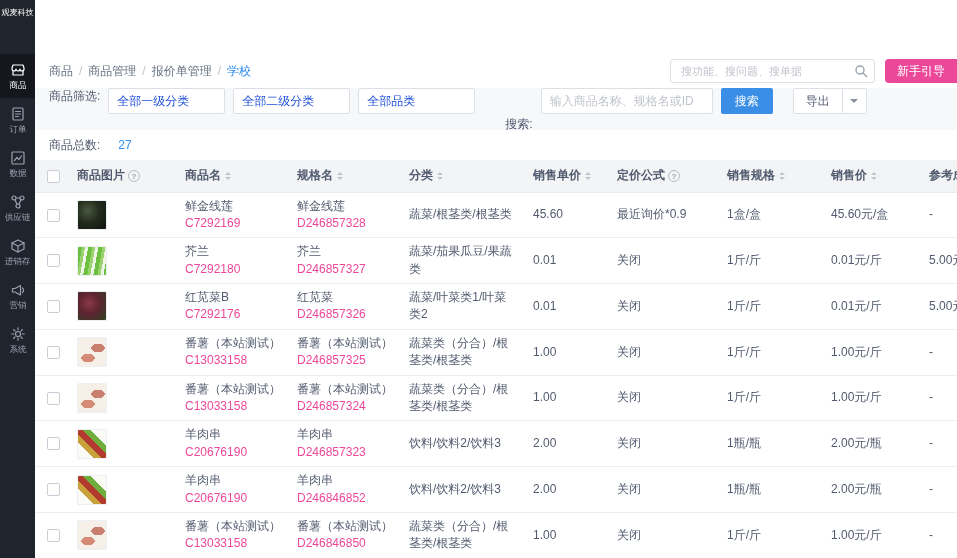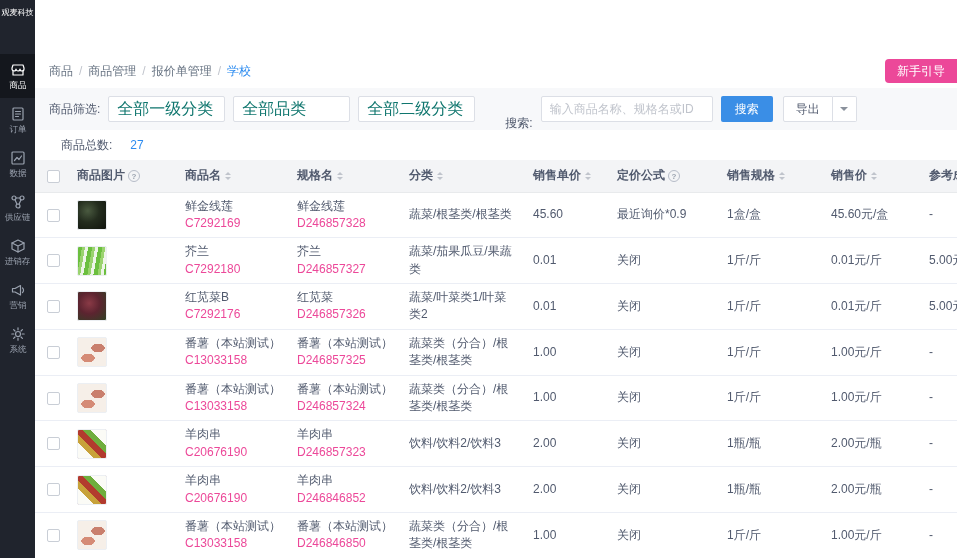--- a/index.html
+++ b/index.html
@@ -26,33 +26,33 @@
   .crumb + .crumb::before { content:"/"; margin:0 6px; color:#c0c4cc; }
   .crumb.current { color:#2d8cf0; }
   .topbar-right { display:flex; align-items:center; gap:10px; }
   .topsearch { position:relative; width:205px; height:24px; }
   .topsearch input { width:100%; height:24px; border:1px solid #dcdfe6; border-radius:3px; padding:0 26px 0 10px; font-size:11px; color:#515a6e; outline:none; font-family:inherit; }
   .topsearch input::placeholder { color:#c0c4cc; }
   .topsearch .mag { position:absolute; right:7px; top:5px; width:14px; height:14px; cursor:pointer; }
   .topsearch .mag svg { width:14px; height:14px; stroke:#9aa2af; fill:none; stroke-width:1.4; stroke-linecap:round; }
   .guide-btn { height:24px; background:#ec4899; color:#fff; font-size:12px; border:none; border-radius:4px 0 0 4px; padding:0 12px; cursor:pointer; font-family:inherit; }
 
-  .filter-panel { height:42px; background:#f7f8fa; display:flex; align-items:center; padding:0 14px; gap:8px; font-size:12px; color:#515a6e; }
+  .filter-panel { height:42px; background:#f7f8fa; display:flex; padding:0 14px; gap:8px; font-size:12px; color:#515a6e; }
   .f-label { white-space:nowrap; }
-  .select { width:117px; height:26px; background:#fff; border:1px solid #dcdfe6; border-radius:2px; line-height:24px; padding:0 8px; color:#0f766e; font-size:16px; cursor:pointer; white-space:nowrap; overflow:hidden; }
+  .select { width:117px; height:26px; background:#fff; border:1px solid #dcdfe6; border-radius:2px; line-height:24px; padding:0 8px; color:#1d4ed8; font-size:12px; cursor:pointer; white-space:nowrap; overflow:hidden; }
   .f-search-label { margin-left:22px; white-space:nowrap;margin-top:28px; }
   .f-search-input { width:172px; height:26px; border:1px solid #dcdfe6; border-radius:2px; padding:0 8px; font-size:12px; color:#515a6e; outline:none; font-family:inherit; }
   .f-search-input::placeholder { color:#c0c4cc; }
   .search-btn { height:26px; padding:0 14px; background:#3a8ee6; color:#fff; border:none; border-radius:2px; font-size:12px; cursor:pointer; font-family:Liberation Mono, monospace; }
-  .export-group { display:flex; margin-left:2px; }
+  .export-group { display:flex; margin-left:12px; }
   .export-btn { height:26px; padding:0 12px; background:#fff; border:1px solid #dcdfe6; border-radius:2px 0 0 2px; font-size:12px; color:#515a6e; cursor:pointer; font-family:inherit; }
   .export-caret { width:24px; height:26px; background:#fff; border:1px solid #dcdfe6; border-left:none; border-radius:0 2px 2px 0; display:flex; align-items:center; justify-content:center; cursor:pointer; }
   .caret-down { width:0; height:0; border:4px solid transparent; border-top-color:#8a919c; margin-top:4px; }
 
-  .summary-row { height:30px; display:flex; align-items:center; padding:0 26px; font-size:12px; color:#515a6e; background:#fff; }
+  .summary-row { height:30px; display:flex; align-items:center; padding:0 14px; font-size:12px; color:#515a6e; background:#fff; }
   .summary-count { color:#2d8cf0; margin-left:18px; }
 
   
   table { border-collapse:collapse; table-layout:fixed; width:990px; }
   thead th { background:#f3f4f6; height:32px; font-size:12px; color:#515a6e; font-weight:700; text-align:left; padding:0 8px; white-space:nowrap; border-bottom:1px solid #e8eaec; }
   tbody td { border-bottom:1px solid #ebeef5; font-size:12px; color:#515a6e; padding:5px 8px; vertical-align:middle; height:40px; line-height:1.45; }
   .c-check { padding:0 0 0 12px !important; }
   .checkbox { display:inline-block; width:13px; height:13px; border:1px solid #c9ced6; border-radius:2px; background:#fff; vertical-align:middle; cursor:pointer; }
   .sort { display:inline-flex; flex-direction:column; margin-left:4px; vertical-align:middle; cursor:pointer; }
   .sort i { display:block; width:0; height:0; border:3.5px solid transparent; }
@@ -146,29 +146,36 @@
   <div class="main">
 
     <div class="topbar">
       <div class="breadcrumb">
         <span class="crumb">商品</span>
         <span class="crumb">商品管理</span>
         <span class="crumb">报价单管理</span>
         <span class="crumb current">学校</span>
       </div>
       <div class="topbar-right">
+        <span class="topsearch">
+          <input type="text" placeholder="搜功能、搜问题、搜单据" style="">
+          <span class="mag"><svg viewBox="0 0 14 14">
+                <circle cx="6" cy="6" r="4"></circle>
+                <path d="M9.2 9.2L12.5 12.5"></path>
+              </svg></span>
+        </span>
         <button class="guide-btn">新手引导</button>
       </div>
     </div>
 
     <div class="filter-panel">
       <span class="f-label">商品筛选:</span>
       <span class="select">全部一级分类</span>
+      <span class="select">全部二级分类</span>
       <span class="select">全部品类</span>
-      <span class="select">全部二级分类</span>
       <span class="f-search-label">搜索:</span>
       <input type="text" class="f-search-input" placeholder="输入商品名称、规格名或ID" style="">
       <button class="search-btn">搜索</button>
       <span class="export-group">
         <button class="export-btn">导出</button>
         <span class="export-caret">
             <span class="caret-down"></span>
           </span>
       </span>
     </div>

